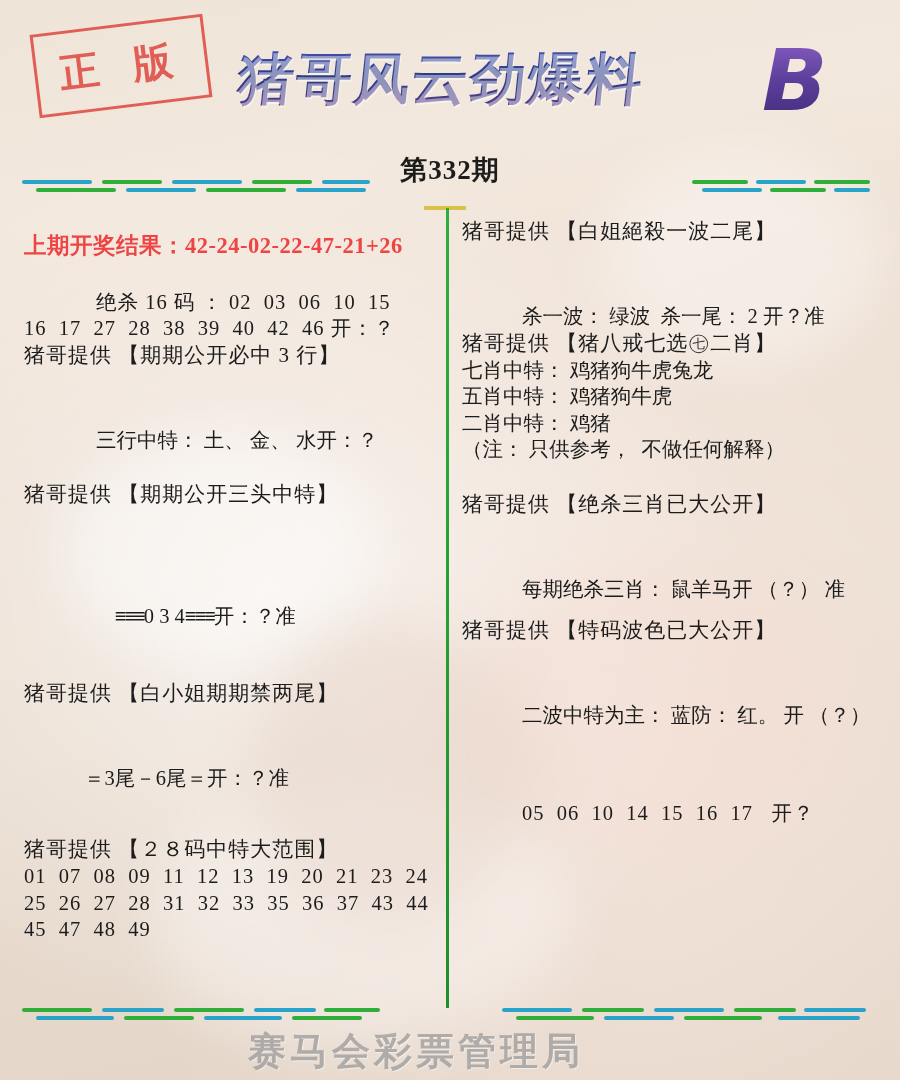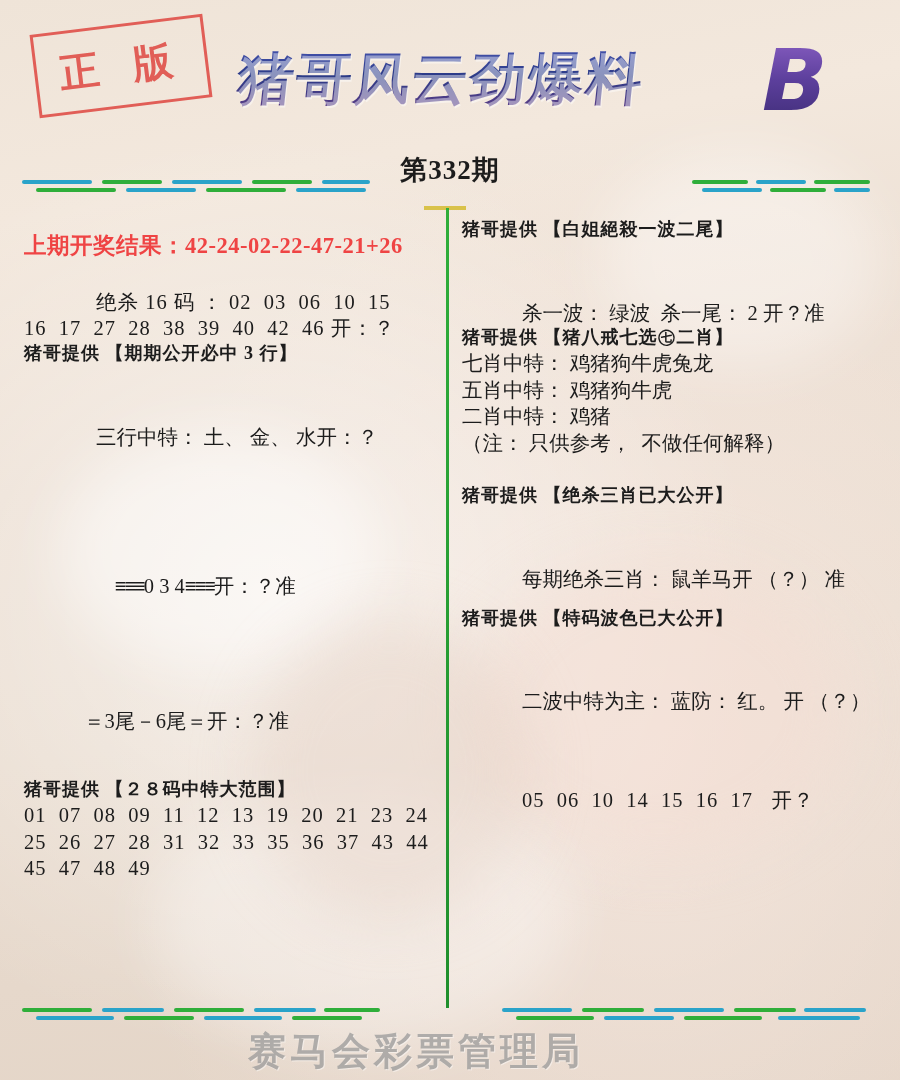--- a/index.html
+++ b/index.html
@@ -84,21 +84,21 @@
     position:absolute; left:424px; top:206px; width:42px; height:4px;
     background:#d9c24a;
   }
 
   
   .col { position:absolute; top:206px; }
   .col-left  { left:24px;  width:410px; }
   .col-right { left:462px; width:416px; }
 
   .line { font-size:20.5px; line-height:1.1; margin:0 0 4px 0; white-space:pre; }
-  .lead { font-size:18px; font-weight:bold; letter-spacing:1px; }
+  .lead { font-size:21px; font-weight:normal; letter-spacing:1px; }
   .red  { color:#ef4444; font-weight:bold; font-size:22.5px; letter-spacing:.5px; }
   .nums { font-size:20.5px; letter-spacing:1px; white-space:pre; }
   .indent-1 { margin-left:60px; }
   .indent-3 { margin-left:72px; }
   .gap-s { height:14px; }
   .gap-m { height:28px; }
   .gap-l { height:44px; }
   .gap-xl { height:58px; }
 
   .bars { display:inline-block; letter-spacing:-2px; font-weight:bold; }
@@ -177,26 +177,28 @@
   <div class="col col-left">
     <div class="gap-m"></div>
     <div class="line red">上期开奖结果：42-24-02-22-47-21+26</div>
     <div class="gap-m"></div>
     <div class="line nums indent-3">绝杀 16 码 ： 02  03  06  10  15</div>
     <div class="line nums">16  17  27  28  38  39  40  42  46 开：？</div>
     <div class="line lead">猪哥提供 【期期公开必中 3 行】</div>
     <div class="gap-xl"></div>
     <div class="line indent-3">三行中特： 土、 金、 水开：？</div>
     <div class="gap-m"></div>
+    <div class="line lead">猪哥提供 【期期公开三头中特】</div>
     <div class="gap-xl"></div>
     <div class="gap-s"></div>
     <div class="line indent-1">
       <span class="bars">≡≡≡</span><span>0 3 4</span><span class="bars">≡≡≡</span><span>开：？准</span>
     </div>
     <div class="gap-m"></div>
+    <div class="line lead">猪哥提供 【白小姐期期禁两尾】</div>
     <div class="gap-xl"></div>
     <div class="line indent-1">＝3尾－6尾＝开：？准</div>
     <div class="gap-l"></div>
     <div class="line lead">猪哥提供 【２８码中特大范围】</div>
     <div class="line nums">01  07  08  09  11  12  13  19  20  21  23  24</div>
     <div class="line nums">25  26  27  28  31  32  33  35  36  37  43  44</div>
     <div class="line nums">45  47  48  49</div>
   </div>
 
   <div class="col col-right">

